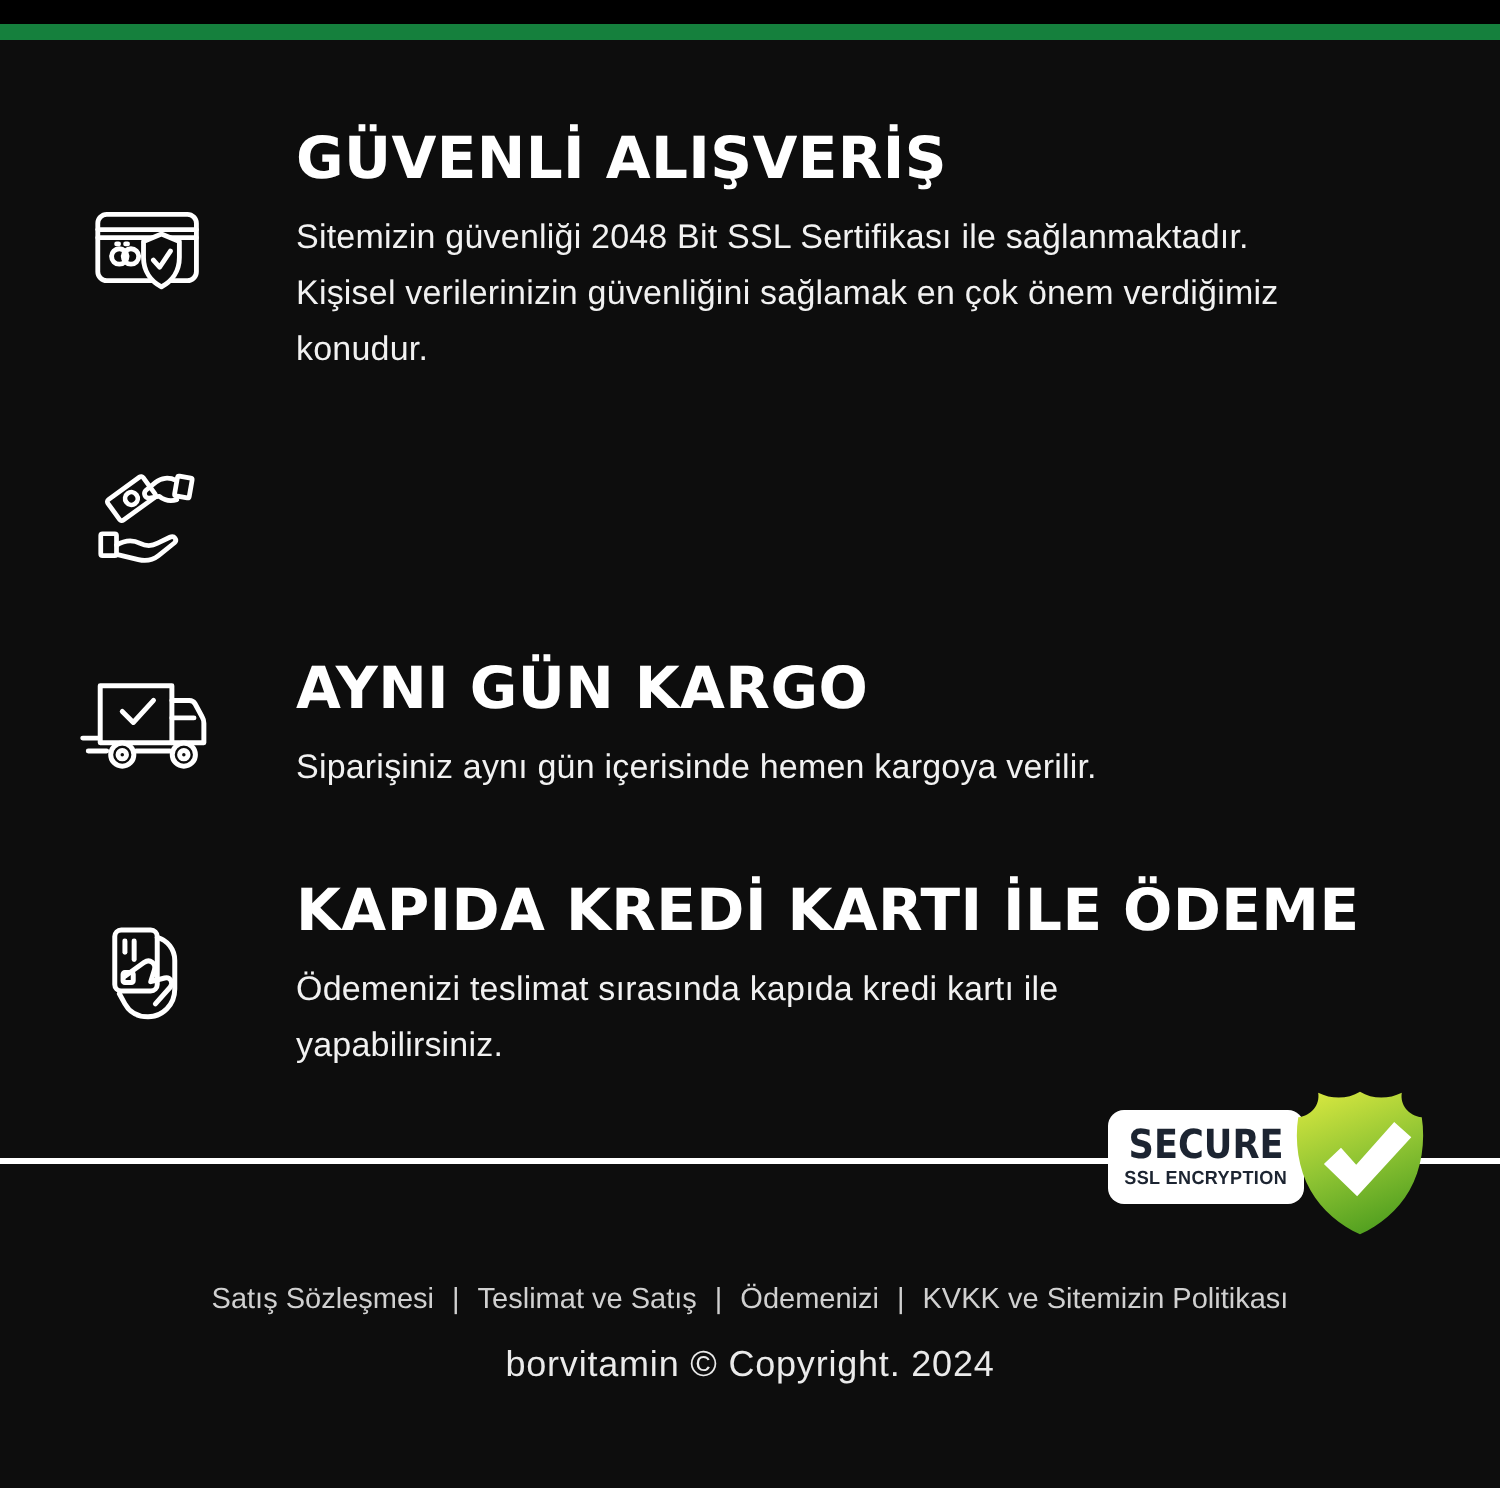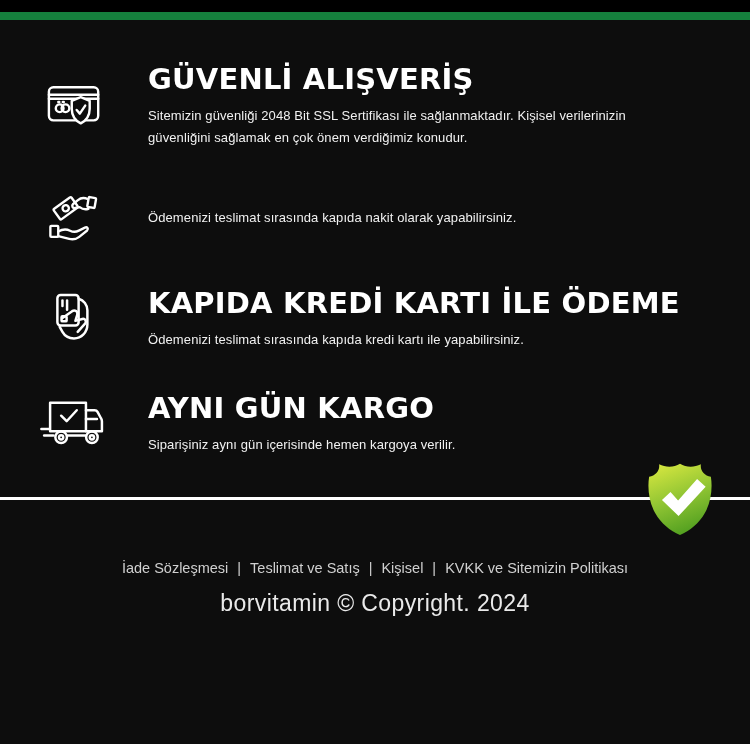--- a/index.html
+++ b/index.html
@@ -9,41 +9,41 @@
   .frame { position:relative; width:750px; height:744px; background:#15803d; overflow:hidden; margin:12px auto; }
   .content { position:absolute; top:8px; left:0; right:0; bottom:12px; background:#0d0d0d; padding-top:44px; }
 
   
   .row { display:flex; align-items:center; margin-bottom:42px; }
   .row:last-of-type { margin-bottom:0; }
   .icon-cell { width:148px; flex:0 0 148px; display:flex; justify-content:center; align-items:center; }
   .icon-cell svg { stroke:#fff; fill:none; stroke-width:2.7; stroke-linecap:round; stroke-linejoin:round; }
   .text-cell { flex:1; padding-right:28px; }
   .title { color:#fff; font-family:"DejaVu Sans", sans-serif; font-weight:800; font-size:29px; line-height:1.08; letter-spacing:0.2px; margin-bottom:10px; }
-  .desc { color:#f1f1f1; font-size:13px; line-height:1.64; letter-spacing:0.1px; }
+  .desc { color:#f1f1f1; font-size:17px; line-height:1.64; letter-spacing:0.1px; }
   .w-lg { max-width:525px; }
   .w-sm { max-width:450px; }
   .w-md { max-width:560px; }
 
   
   .divider { position:relative; height:3px; background:#fff; margin-top:26px; }
   .ssl-badge { position:absolute; right:32px; top:-37px; width:164px; height:78px; }
   .ssl-box { position:absolute; left:0; top:13px; width:98px; height:47px; background:#fff; border-radius:8px;
              display:flex; flex-direction:column; align-items:center; justify-content:center; z-index:1; }
   .ssl-line1 { color:#1c2431; font-family:"DejaVu Sans", sans-serif; font-weight:800; font-size:20px; line-height:1;
                transform:scaleX(.88); letter-spacing:0; }
   .ssl-line2 { color:#1c2431; font-weight:700; font-size:9.5px; line-height:1; margin-top:3px; transform:scaleX(.95); letter-spacing:0.2px; }
   .shield { position:absolute; right:0; top:0; z-index:2; }
 
   
   .footer { margin-top:60px; text-align:center; }
   .links { color:#d0d0d0; font-size:14.5px; }
   .links a { color:#d0d0d0; text-decoration:none; cursor:pointer; }
   .sep { margin:0 9px; color:#d0d0d0; display:inline-block; }
-  .copyright { margin-top:14px; color:#eaeaea; font-size:23px; letter-spacing:0.4px; }
+  .copyright { margin-top:14px; color:#eaeaea; font-size:18px; letter-spacing:0.4px; }
 </style>
 </head>
 <body>
 
 <div class="frame">
   <div class="content">
 
     <div class="row">
       <div class="icon-cell">
         <svg width="58" height="52" viewBox="0 0 64 58">
@@ -71,38 +71,20 @@
             <rect x="10" y="14" width="25" height="14.5" rx="1.5"></rect>
             <circle cx="22.5" cy="21.2" r="3.6"></circle>
           </g>
           <rect x="48" y="8.5" width="8.5" height="11.5" rx="1" transform="rotate(10 52 14)"></rect>
           <path d="M48 10.5 C44 8.5 39.5 9 36.5 11.5 L31 16 C29 17.8 30.2 21 33 20.6 L38.5 19.6 C41.5 22 45 22.6 48.5 21.5"></path>
           <rect x="5" y="41" width="9" height="12.5" rx="1"></rect>
           <path d="M14 47.5 C19 44.5 23.5 44.5 27.5 46.5 C30.5 48 34.5 48 37.5 46.4 L44.5 43 C47 41.8 49 44.4 47 46.3 L38 53.5 C34.8 56 30.5 56.8 26.5 55.8 L14 52.8"></path>
         </svg>
       </div>
       <div class="text-cell">
-        <p class="desc w-sm">Ödemenizi teslimat sırasında kapıda nakit olarak yapabilirsiniz.</p>
-      </div>
-    </div>
-
-    <div class="row">
-      <div class="icon-cell">
-        <svg width="48" height="56" viewBox="0 0 52 60">
-          <rect x="8" y="4" width="23" height="33" rx="3.5"></rect>
-          <line x1="13.5" y1="10" x2="13.5" y2="16"></line>
-          <line x1="18.5" y1="10" x2="18.5" y2="20"></line>
-          <rect x="12.5" y="27" width="5.5" height="5.5" rx="1"></rect>
-          <path d="M31 8 C36.5 9.5 40.5 14.5 40.5 20.5 V36 C40.5 44.5 34 51 26 51 C20.5 51 16 48.5 13.5 44 L10.5 38.5"></path>
-          <path d="M13.5 29 L24 21.5 C27 19.5 30.5 22 29.5 25.5 L27.5 32 L35 30 C38 29.2 40 32.5 38 35 L30 44"></path>
-        </svg>
-      </div>
-      <div class="text-cell">
-        <h2 class="title">KAPIDA KREDİ KARTI İLE ÖDEME</h2>
-        <p class="desc w-sm">Ödemenizi teslimat sırasında kapıda kredi kartı ile yapabilirsiniz.</p>
       </div>
     </div>
 
     <div class="row">
       <div class="icon-cell">
         <svg width="68" height="52" viewBox="0 0 74 56">
           <rect x="11" y="5" width="39" height="31"></rect>
           <polyline points="23,19 29,25 40,13"></polyline>
           <path d="M50 13 H59.5 C60.8 13 62 13.7 62.6 14.8 L66.5 22 C67.1 23 67.4 24.2 67.4 25.4 V36 H50"></path>
           <line x1="50" y1="22.5" x2="62" y2="22.5"></line>
@@ -114,22 +96,43 @@
           <line x1="1.5" y1="33.5" x2="10" y2="33.5"></line>
           <line x1="4.5" y1="40.5" x2="14.5" y2="40.5"></line>
         </svg>
       </div>
       <div class="text-cell">
         <h2 class="title">AYNI GÜN KARGO</h2>
         <p class="desc w-md">Siparişiniz aynı gün içerisinde hemen kargoya verilir.</p>
       </div>
     </div>
 
+    <div class="row">
+      <div class="icon-cell">
+        <svg width="48" height="56" viewBox="0 0 52 60">
+          <rect x="8" y="4" width="23" height="33" rx="3.5"></rect>
+          <line x1="13.5" y1="10" x2="13.5" y2="16"></line>
+          <line x1="18.5" y1="10" x2="18.5" y2="20"></line>
+          <rect x="12.5" y="27" width="5.5" height="5.5" rx="1"></rect>
+          <path d="M31 8 C36.5 9.5 40.5 14.5 40.5 20.5 V36 C40.5 44.5 34 51 26 51 C20.5 51 16 48.5 13.5 44 L10.5 38.5"></path>
+          <path d="M13.5 29 L24 21.5 C27 19.5 30.5 22 29.5 25.5 L27.5 32 L35 30 C38 29.2 40 32.5 38 35 L30 44"></path>
+        </svg>
+      </div>
+      <div class="text-cell">
+        <h2 class="title">KAPIDA KREDİ KARTI İLE ÖDEME</h2>
+        <p class="desc w-sm">Ödemenizi teslimat sırasında kapıda kredi kartı ile yapabilirsiniz.</p>
+      </div>
+    </div>
+
     <div class="divider">
       <div class="ssl-badge">
+        <div class="ssl-box">
+          <div class="ssl-line1">SECURE</div>
+          <div class="ssl-line2">SSL ENCRYPTION</div>
+        </div>
         <svg class="shield" width="76" height="78" viewBox="0 0 80 82">
           <defs>
             <linearGradient id="shieldGrad" x1="0.25" y1="0" x2="0.6" y2="1">
               <stop offset="0" stop-color="#d3e53f"></stop>
               <stop offset="0.5" stop-color="#8fc433"></stop>
               <stop offset="1" stop-color="#4f9e1f"></stop>
             </linearGradient>
           </defs>
           <path fill="url(#shieldGrad)" d="M40 4
             C46.5 8 55 8 62 4.5
@@ -140,19 +143,19 @@
             C7.5 45 5.5 30 7.5 17.5
             C14.5 16.5 19 11 18 4.5
             C25 8 33.5 8 40 4 Z"></path>
           <polygon fill="#ffffff" points="21,42 30,33.5 38,42.5 58,20 67,28 38.5,59 "></polygon>
         </svg>
       </div>
     </div>
 
     <div class="footer">
       <nav class="links">
-        <a>İade Sözleşmesi</a><span class="sep">|</span><a>Teslimat ve Satış</a><span class="sep">|</span><a>Kişisel</a><span class="sep">|</span><a>KVKK ve Sitemizin Politikası</a>
+        <a>Satış Sözleşmesi</a><span class="sep">|</span><a>Teslimat ve Satış</a><span class="sep">|</span><a>Ödemenizi</a><span class="sep">|</span><a>KVKK ve Sitemizin Politikası</a>
       </nav>
       <div class="copyright">borvitamin © Copyright. 2024</div>
     </div>
 
   </div>
 </div>
 
 </body></html>

